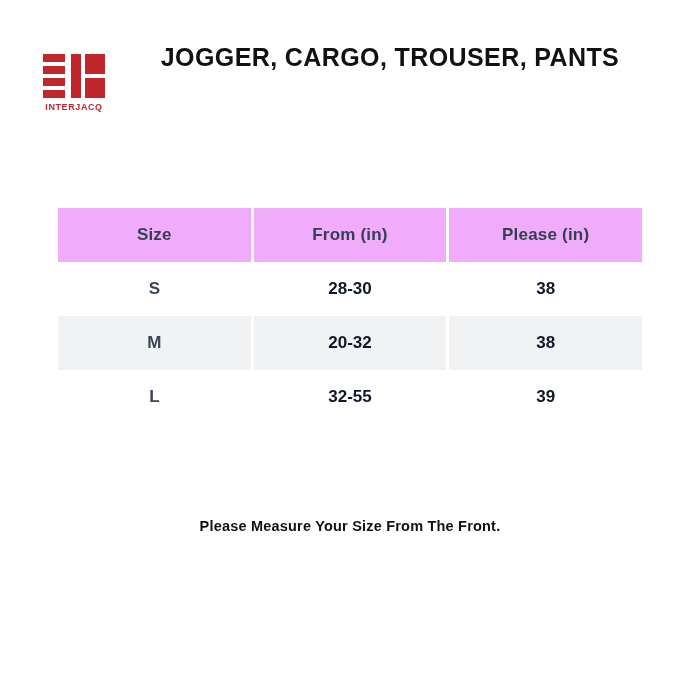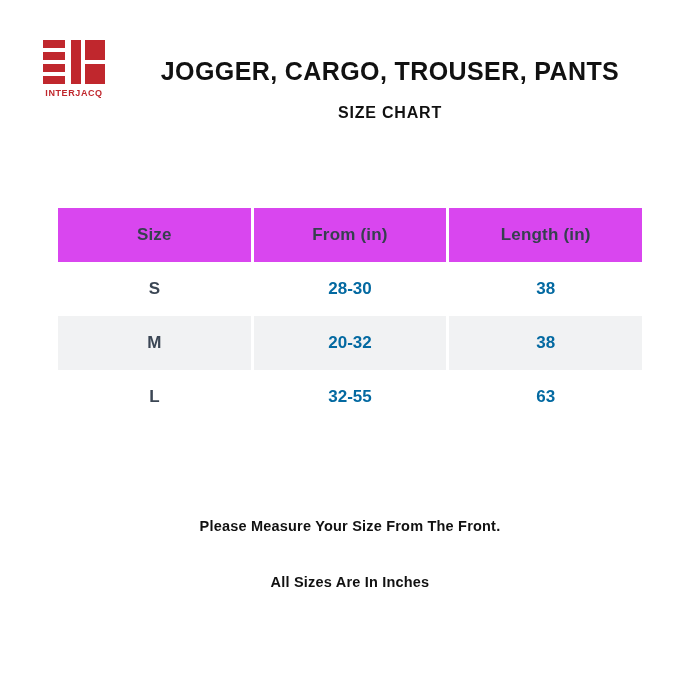--- a/index.html
+++ b/index.html
@@ -27,21 +27,21 @@
     position: absolute;
     top: 32px;
     left: 0;
     width: 700px;
     height: 95px;
   }
 
   .logo {
     position: absolute;
     left: 38px;
-    top: 6px;
+    top: 20px;
     width: 72px;
     height: 70px;
   }
   .logo-mark {
     position: relative;
     width: 66px;
     height: 46px;
     margin: 0 auto;
   }
   
@@ -65,21 +65,21 @@
     text-align: center;
     font-size: 9px;
     letter-spacing: 0.6px;
     color: #c0272d;
     font-weight: bold;
   }
 
   .title-block {
     position: absolute;
     left: 110px;
-    top: 14px;
+    top: 0;
     width: 560px;
     text-align: center;
   }
   .main-title {
     font-size: 25px;
     font-weight: bold;
     letter-spacing: 0.4px;
     color: #111111;
     line-height: 1.2;
     margin: 0;
@@ -110,56 +110,56 @@
   table.size-chart th,
   table.size-chart td {
     height: 52px;
     text-align: center;
     vertical-align: middle;
     font-size: 17px;
     color: #3f4a5a;
     border: none;
   }
   table.size-chart th {
-    background: #d946ef;
+    background: #f0abfc;
     font-weight: bold;
     font-size: 17px;
     color: #35404e;
     letter-spacing: 0.2px;
   }
   table.size-chart tbody tr.odd td {
     background: #ffffff;
   }
   table.size-chart tbody tr.even td {
     background: #f1f2f3;
   }
   table.size-chart td.size-col {
     font-weight: bold;
     color: #3b4654;
   }
   table.size-chart td.val-col {
     font-weight: bold;
-    color: #0369a1;
+    color: #0f172a;
   }
 
   
   .notes {
     position: absolute;
     left: 0;
     top: 518px;
     width: 700px;
     text-align: center;
   }
   .note {
     font-size: 14.5px;
     font-weight: bold;
     color: #111111;
     letter-spacing: 0.2px;
   }
-  .note.first { margin-bottom: 40px; }
+  .note.first { margin-bottom: 56px; }
 </style>
 </head>
 <body>
 
 <div class="page">
 
   <div class="header">
 
     <div class="logo">
       <div class="logo-mark">
@@ -169,52 +169,50 @@
         <span class="lm lm-d"></span>
         <span class="lm lm-e"></span>
         <span class="lm lm-f"></span>
         <span class="lm lm-g"></span>
       </div>
       <div class="logo-text">INTERJACQ</div>
     </div>
 
     <div class="title-block">
       <h1 class="main-title">JOGGER, CARGO, TROUSER, PANTS</h1>
-      <h2 class="sub-title">SIZE CHART</h2>
     </div>
 
   </div>
 
   <div class="table-wrap">
     <table class="size-chart">
       <thead>
         <tr>
           <th>Size</th>
           <th>From (in)</th>
-          <th>Length (in)</th>
+          <th>Please (in)</th>
         </tr>
       </thead>
       <tbody>
         <tr class="odd">
           <td class="size-col">S</td>
           <td class="val-col">28-30</td>
           <td class="val-col">38</td>
         </tr>
         <tr class="even">
           <td class="size-col">M</td>
           <td class="val-col">20-32</td>
           <td class="val-col">38</td>
         </tr>
         <tr class="odd">
           <td class="size-col">L</td>
           <td class="val-col">32-55</td>
-          <td class="val-col">63</td>
+          <td class="val-col">39</td>
         </tr>
       </tbody>
     </table>
   </div>
 
   <div class="notes">
     <div class="note first">Please Measure Your Size From The Front.</div>
-    <div class="note">All Sizes Are In Inches</div>
   </div>
 
 </div>
 
 </body></html>

